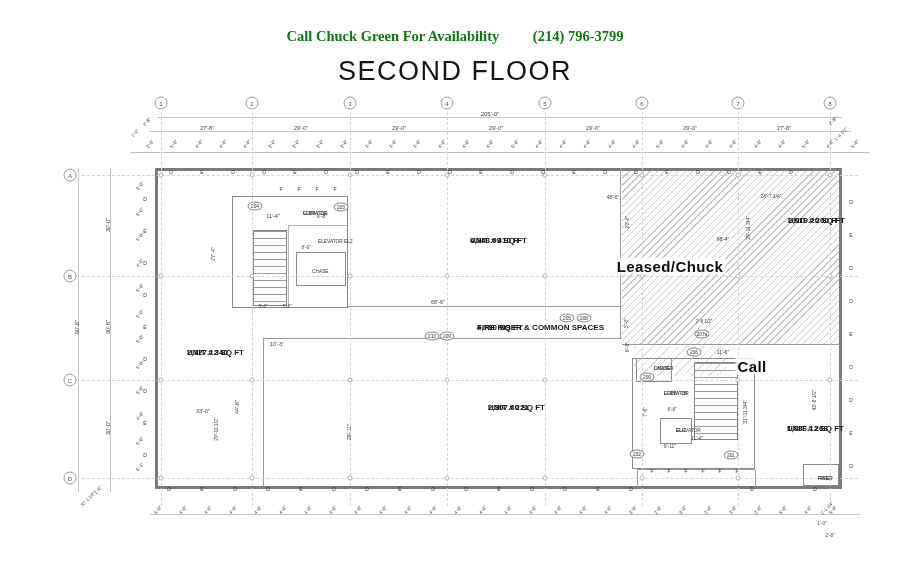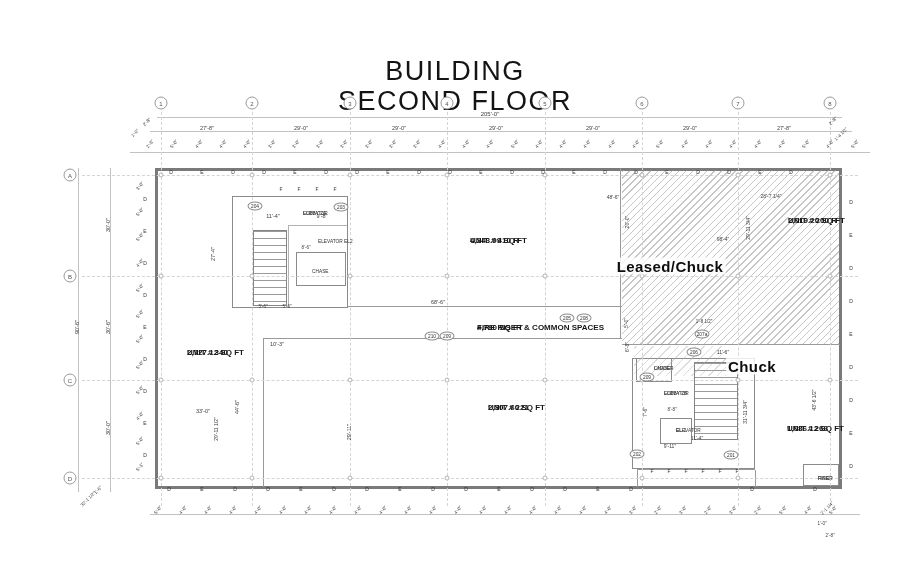--- a/index.html
+++ b/index.html
@@ -32,22 +32,25 @@
   .stat{transform:translate(-50%,-50%);font-weight:700;font-size:15px;color:#0d0d0d;
         background:rgba(255,255,255,0.82);padding:0 2px;white-space:nowrap;letter-spacing:.4px;}
   .room{transform:translate(-50%,-50%);text-align:center;font-size:4.8px;color:#333;line-height:1.25;white-space:nowrap;}
   .door{width:15px;height:9px;border:1px solid #8c8c8c;border-radius:50%;background:#fff;
         font-size:4.8px;color:#333;text-align:center;line-height:8px;transform:translate(-50%,-50%);white-space:nowrap;}
 </style>
 </head>
 <body>
 
 <div class="page">
+  <div class="hdr">
+    <span>Call Chuck Green For Availability</span>
+    <span class="phone">(214) 796-3799</span>
+  </div>
   <div class="ttl">
-    <div>BUILDING</div>
     <div>SECOND FLOOR</div>
   </div>
   <div id="plan">
       <div class="wo" style="left: 155px; top: 168px; width: 687px; height: 3px;"></div>
       <div class="wo" style="left: 155px; top: 486px; width: 687px; height: 3px;"></div>
       <div class="wo" style="left: 155px; top: 168px; width: 3px; height: 321px;"></div>
       <div class="wo" style="left: 839px; top: 168px; width: 3px; height: 321px;"></div>
       <div class="wi" style="left: 348px; top: 306px; width: 274px; height: 1px;"></div>
       <div class="wi" style="left: 263px; top: 338px; width: 359px; height: 1px;"></div>
       <div class="wi" style="left: 263px; top: 339px; width: 1px; height: 148px;"></div>
@@ -332,21 +335,21 @@
       </div>
       <div class="unit" style="left: 488px; top: 403px;">
         <div>UNIT # 221</div>
         <div>2,307.60 SQ FT</div>
       </div>
       <div class="unit" style="left: 787px; top: 424px;">
         <div>UNIT # 266</div>
         <div>1,086.12 SQ FT</div>
       </div>
       <div class="stat" style="left: 670px; top: 266px;">Leased/Chuck</div>
-      <div class="stat" style="left: 752px; top: 366px;">Chuck</div>
+      <div class="stat" style="left: 752px; top: 366px;">Call</div>
       <div class="room" style="left: 303px; top: 211px;">
         <div>ELEVATOR</div>
         <div>LOBBY 2A</div>
       </div>
       <div class="room" style="left: 318px; top: 239px;">
         <div>ELEVATOR EL2</div>
       </div>
       <div class="room" style="left: 312px; top: 269px;">
         <div>CHASE</div>
       </div>

